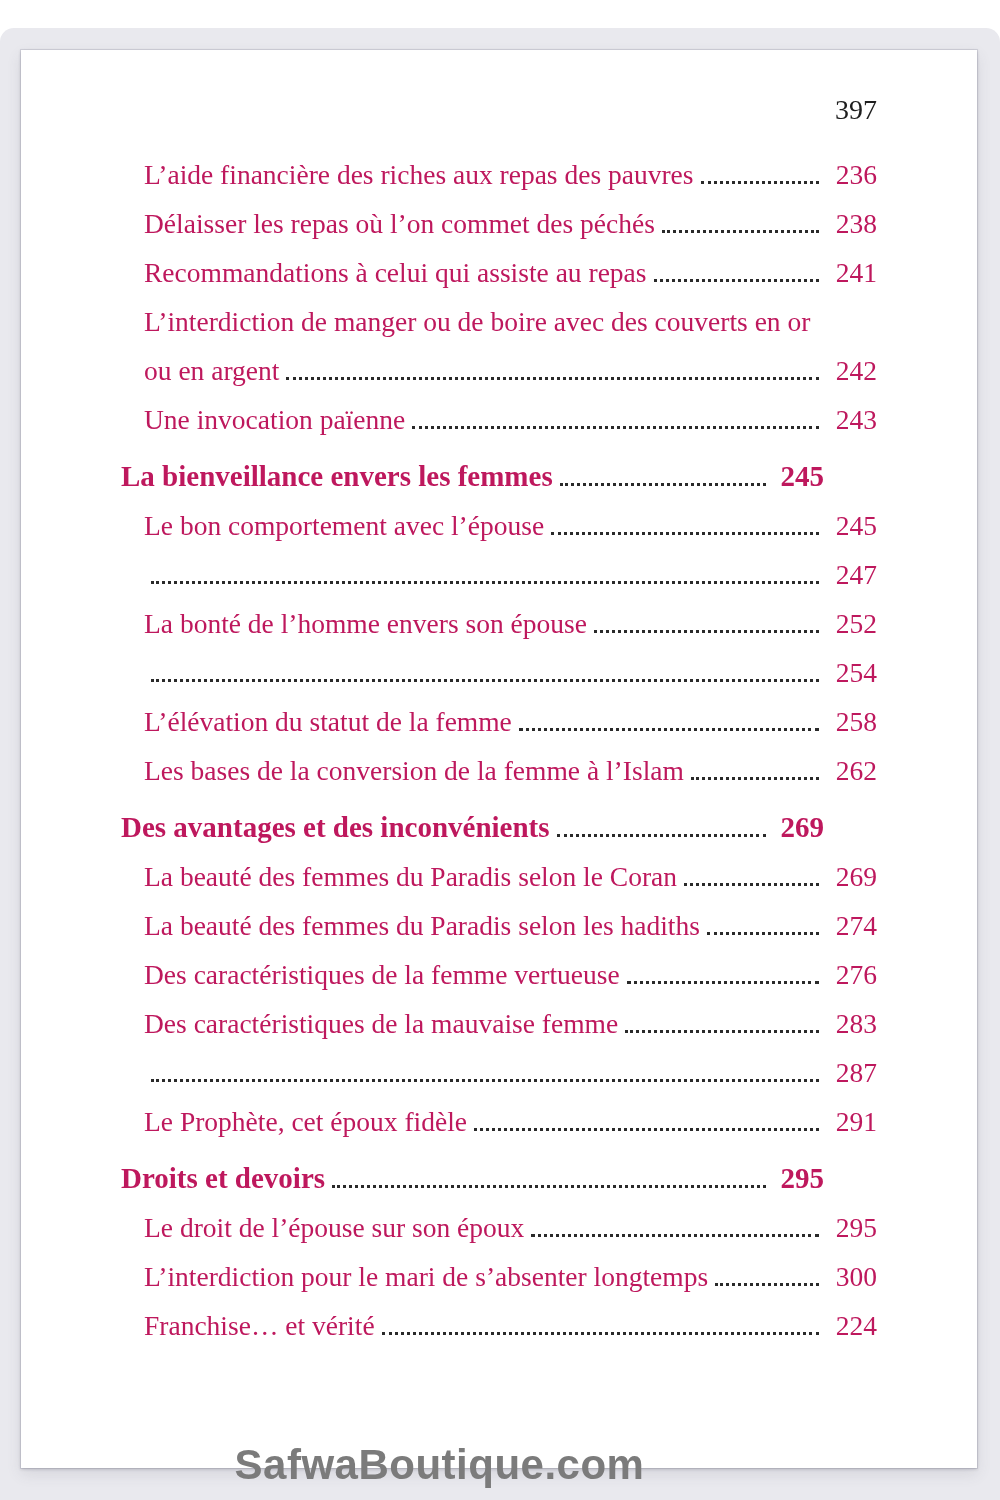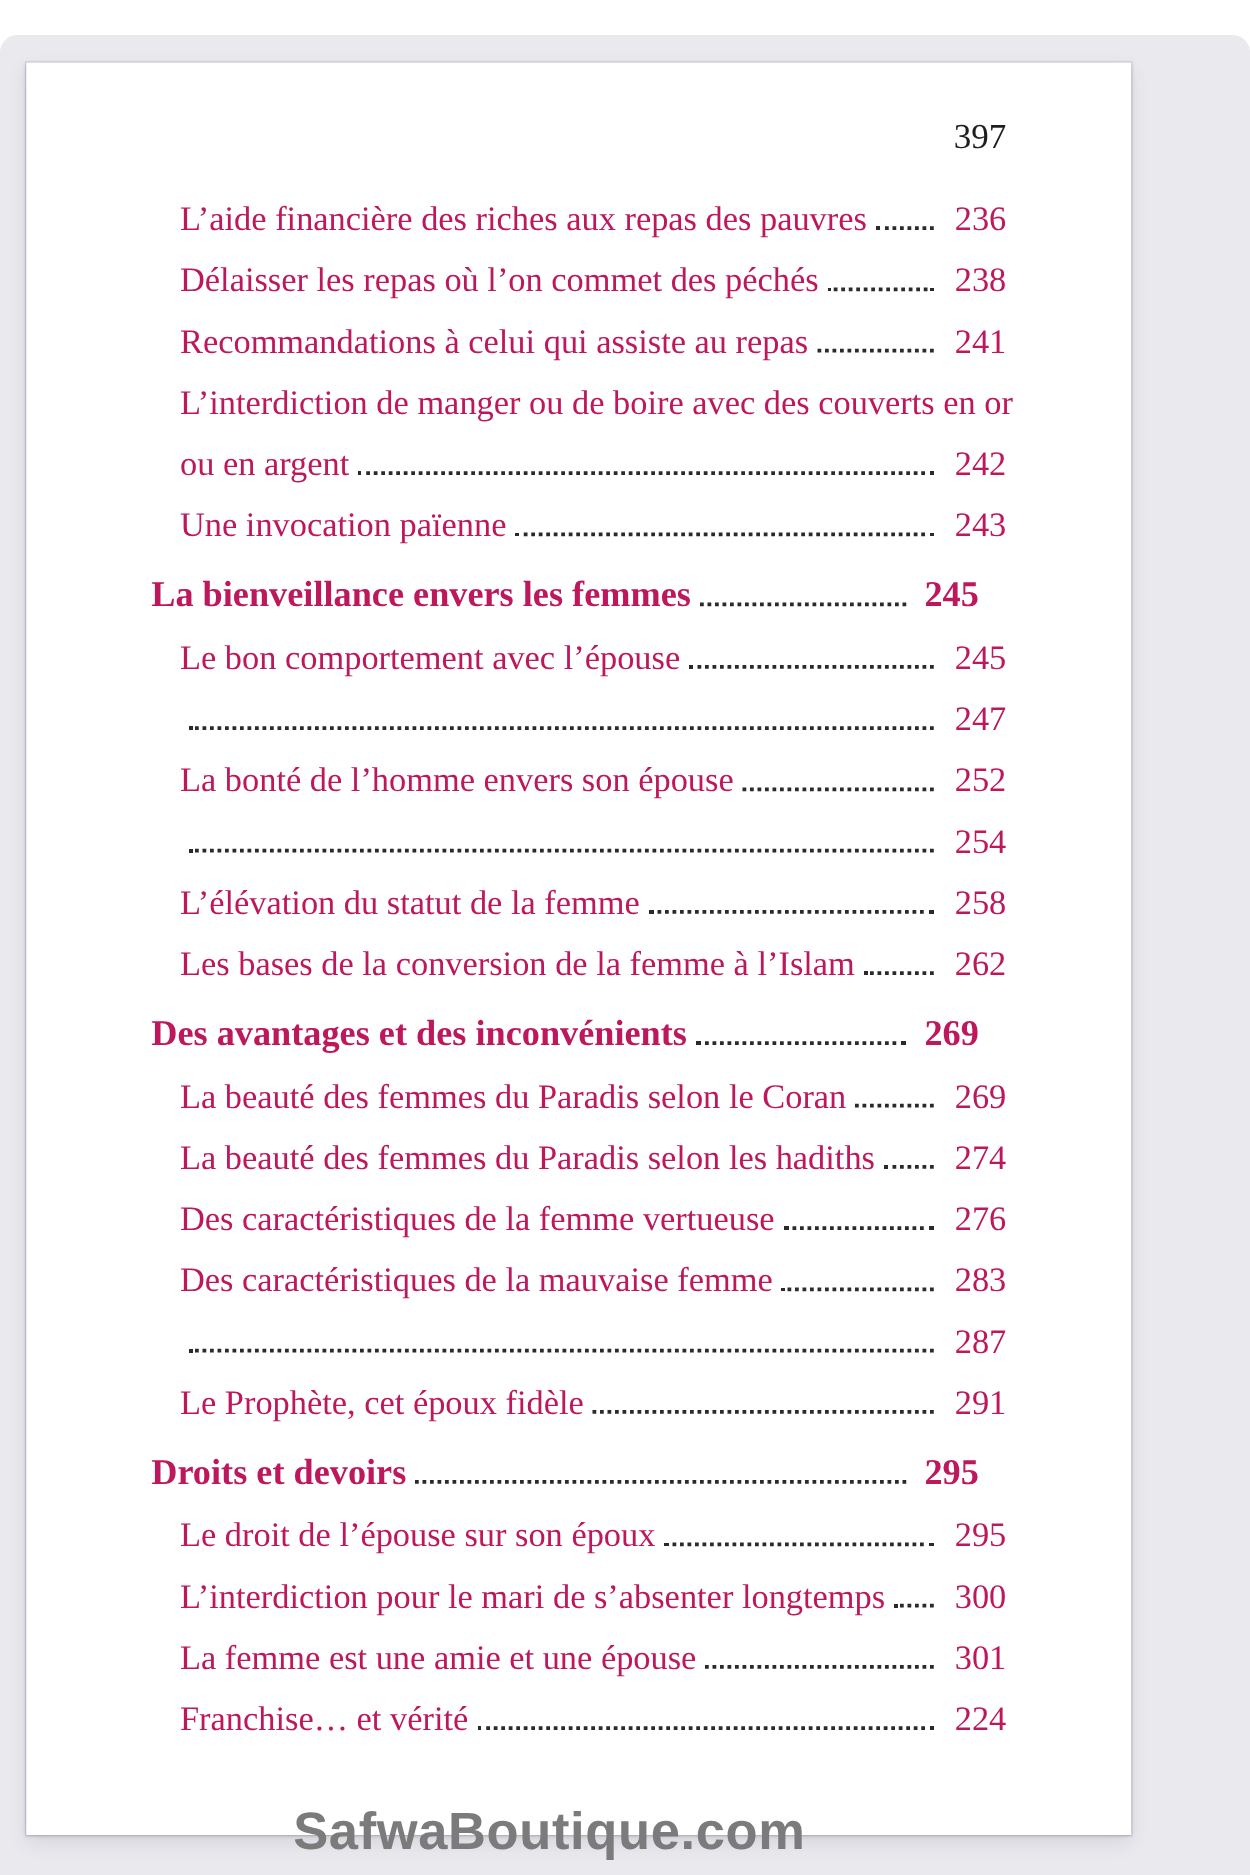--- a/index.html
+++ b/index.html
@@ -5,42 +5,42 @@
   html,body { margin:0; padding:0; background:#ffffff; }
   .canvas {
     position:relative; width:1000px; height:1500px; overflow:hidden;
     background:#ffffff; font-family:"Liberation Serif", serif;
   }
   .backdrop {
     position:absolute; left:0; top:28px; width:1000px; height:1472px;
     background:#e9e9ee; border-radius:14px 14px 0 0;
   }
   .page {
-    position:absolute; left:21px; top:50px; width:884px; height:1418px;
+    position:absolute; left:21px; top:50px; width:956px; height:1418px;
     background:#ffffff;
     box-shadow:0 1px 3px rgba(70,70,90,.30), 0 0 0 1px rgba(185,185,198,.45), 0 6px 14px rgba(70,70,90,.12);
   }
   .folio {
     margin:44px 100px 0 0; text-align:right;
     font-size:28px; line-height:32px; color:#1e1e1e;
   }
   .toc { margin-top:24px; padding:0 100px 0 123px; }
   .row {
     display:flex; align-items:baseline; min-height:49px;
     font-size:27.5px; line-height:49px; color:#be185d;
   }
   .row .title { white-space:nowrap; }
   .row .dots {
     flex:1; min-width:18px; align-self:baseline;
     border-bottom:3.2px dotted #2a2a2a; margin:0 2px 0 7px;
   }
   .row .num { min-width:56px; text-align:right; }
   .row.section {
     font-weight:bold; font-size:29px;
-    margin-left:-23px; margin-right:22px; margin-top:8px;
+    margin-left:-23px; margin-right:53px; margin-top:8px;
   }
   .watermark {
     position:absolute; left:0; width:879px; top:1440px; text-align:center;
     font-family:"Liberation Sans", sans-serif; font-weight:bold;
     font-size:42px; line-height:50px; color:#7b7b7b; letter-spacing:.5px;
     z-index:5;
   }
 </style>
 </head>
 <body>
@@ -156,25 +156,20 @@
           <span class="title">Le droit de l’épouse sur son époux</span>
           <span class="dots"></span>
           <span class="num">295</span>
         </div>
         <div class="row">
           <span class="title">L’interdiction pour le mari de s’absenter longtemps</span>
           <span class="dots"></span>
           <span class="num">300</span>
         </div>
         <div class="row">
-          <span class="title">La femme est une amie et une épouse</span>
-          <span class="dots"></span>
-          <span class="num">301</span>
-        </div>
-        <div class="row">
           <span class="title">Franchise… et vérité</span>
           <span class="dots"></span>
           <span class="num">224</span>
         </div>
       </div>
   </div>
 
   <div class="watermark">SafwaBoutique.com</div>
 </div>
 

